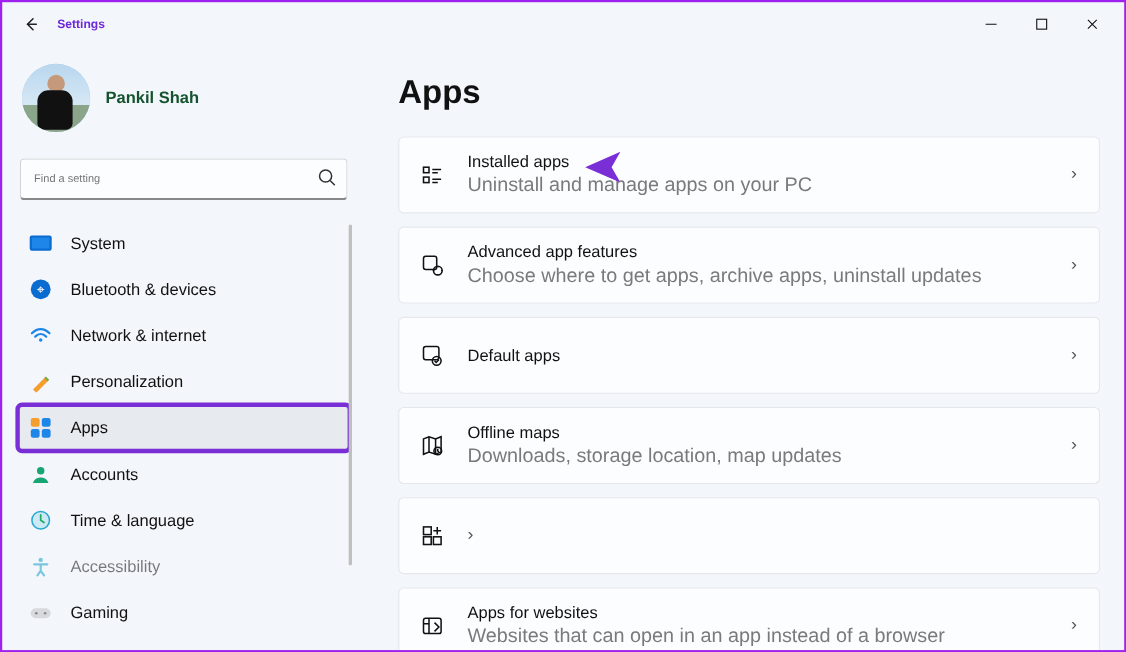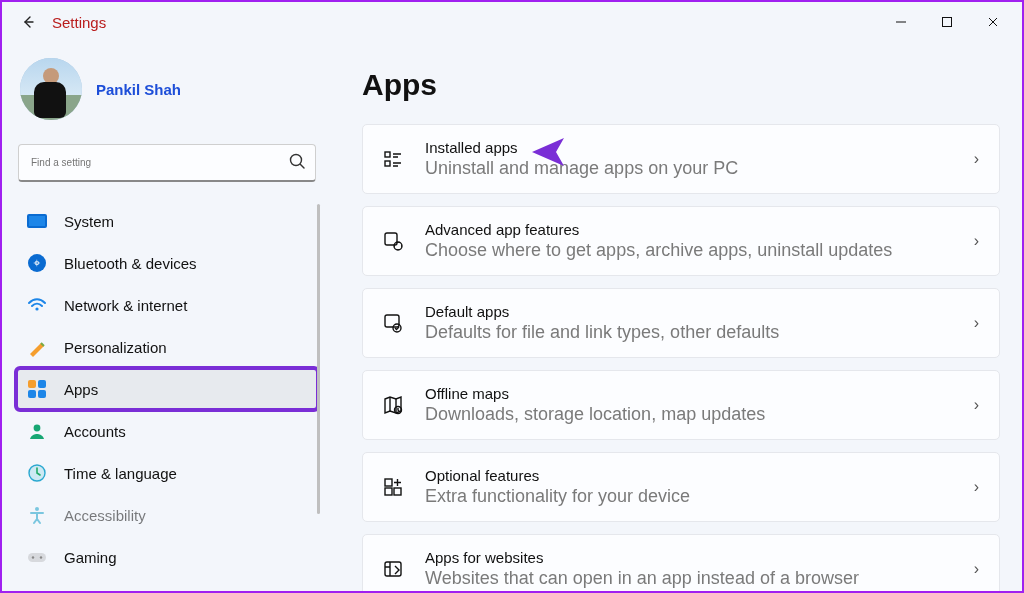--- a/index.html
+++ b/index.html
@@ -16,32 +16,32 @@
     height: 40px;
     display: flex;
     align-items: center;
     padding: 0 6px;
   }
   .back-btn {
     width: 40px; height: 40px;
     display:flex;align-items:center;justify-content:center;
     font-size:16px;color:#333;
   }
-  .titlebar-title { font-size:15px; color:#b91c1c; margin-left:4px;}
+  .titlebar-title { font-size:11px; color:#6d28d9; margin-left:4px;font-weight:bold;}
   .win-controls { margin-left:auto; display:flex; }
   .win-btn { width:46px;height:40px;display:flex;align-items:center;justify-content:center;font-size:12px;color:#111;}
   .layout { display:flex; height:calc(100% - 40px); }
   .sidebar { width:330px; padding:10px 14px 0 14px; position:relative;}
   .profile { display:flex; align-items:center; gap:14px; padding:6px 4px 18px 4px;}
   .avatar-wrap { width:62px;height:62px;border-radius:50%;overflow:hidden;background:#a7c5e0;position:relative;}
   .avatar-sky{position:absolute;inset:0;background:linear-gradient(#b8d6ee,#d6e8f5 60%,#8aa58a 60%);}
   .avatar-person{position:absolute;left:14px;top:10px;width:34px;height:52px;}
   .avatar-head{width:16px;height:16px;border-radius:50%;background:#c59a7a;margin:0 auto;}
   .avatar-body{width:32px;height:36px;background:#111;border-radius:10px 10px 6px 6px;margin-top:-2px;}
-  .username { font-size:15px; font-weight:600; color:#1d4ed8;}
+  .username { font-size:15px; font-weight:600; color:#14532d;}
   .search-box { position:relative; margin: 6px 2px 18px 2px;}
   .search-input {
     width:100%; height:38px; border:1px solid #cfcfcf; background:#fcfdff;
     border-radius:4px; padding:0 40px 0 12px; font-size:10px; color:#555;
     border-bottom:2px solid #888;
   }
   .search-icon-wrap {position:absolute;right:10px;top:8px;color:#444;}
   .nav-list { list-style:none; position:relative;}
   .nav-list::after{
     content:"";position:absolute;right:-2px;top:4px;width:3px;height:310px;
@@ -255,21 +255,20 @@
       <div class="card">
         <span class="card-icon">
             <svg width="22" height="22" viewBox="0 0 22 22" fill="none" stroke="#111" stroke-width="1.4">
               <rect x="3" y="3" width="14" height="12" rx="2"></rect>
               <circle cx="15" cy="16" r="4"></circle>
               <path d="M13 16l1.5 1.5L17 15"></path>
             </svg>
           </span>
         <div class="card-text">
           <div class="card-title">Default apps</div>
-          <div class="card-sub">Defaults for file and link types, other defaults</div>
         </div>
         <span class="chevron">›</span>
       </div>
 
       <div class="card">
         <span class="card-icon">
             <svg width="22" height="22" viewBox="0 0 22 22" fill="none" stroke="#111" stroke-width="1.4">
               <path d="M3 5l5-2 6 2 5-2v14l-5 2-6-2-5 2z"></path>
               <path d="M8 3v14M14 5v14"></path>
               <circle cx="16" cy="16" r="3.5"></circle>
@@ -285,24 +284,20 @@
 
       <div class="card">
         <span class="card-icon">
             <svg width="22" height="22" viewBox="0 0 22 22" fill="none" stroke="#111" stroke-width="1.4">
               <rect x="3" y="3" width="7" height="7"></rect>
               <rect x="3" y="12" width="7" height="7"></rect>
               <rect x="12" y="12" width="7" height="7"></rect>
               <path d="M15.5 3v7M12 6.5h7"></path>
             </svg>
           </span>
-        <div class="card-text">
-          <div class="card-title">Optional features</div>
-          <div class="card-sub">Extra functionality for your device</div>
-        </div>
         <span class="chevron">›</span>
       </div>
 
       <div class="card">
         <span class="card-icon">
             <svg width="22" height="22" viewBox="0 0 22 22" fill="none" stroke="#111" stroke-width="1.4">
               <rect x="3" y="4" width="16" height="14" rx="2"></rect>
               <path d="M8 4v14M3 9h5"></path>
               <path d="M13 8l4 4-4 4"></path>
             </svg>

